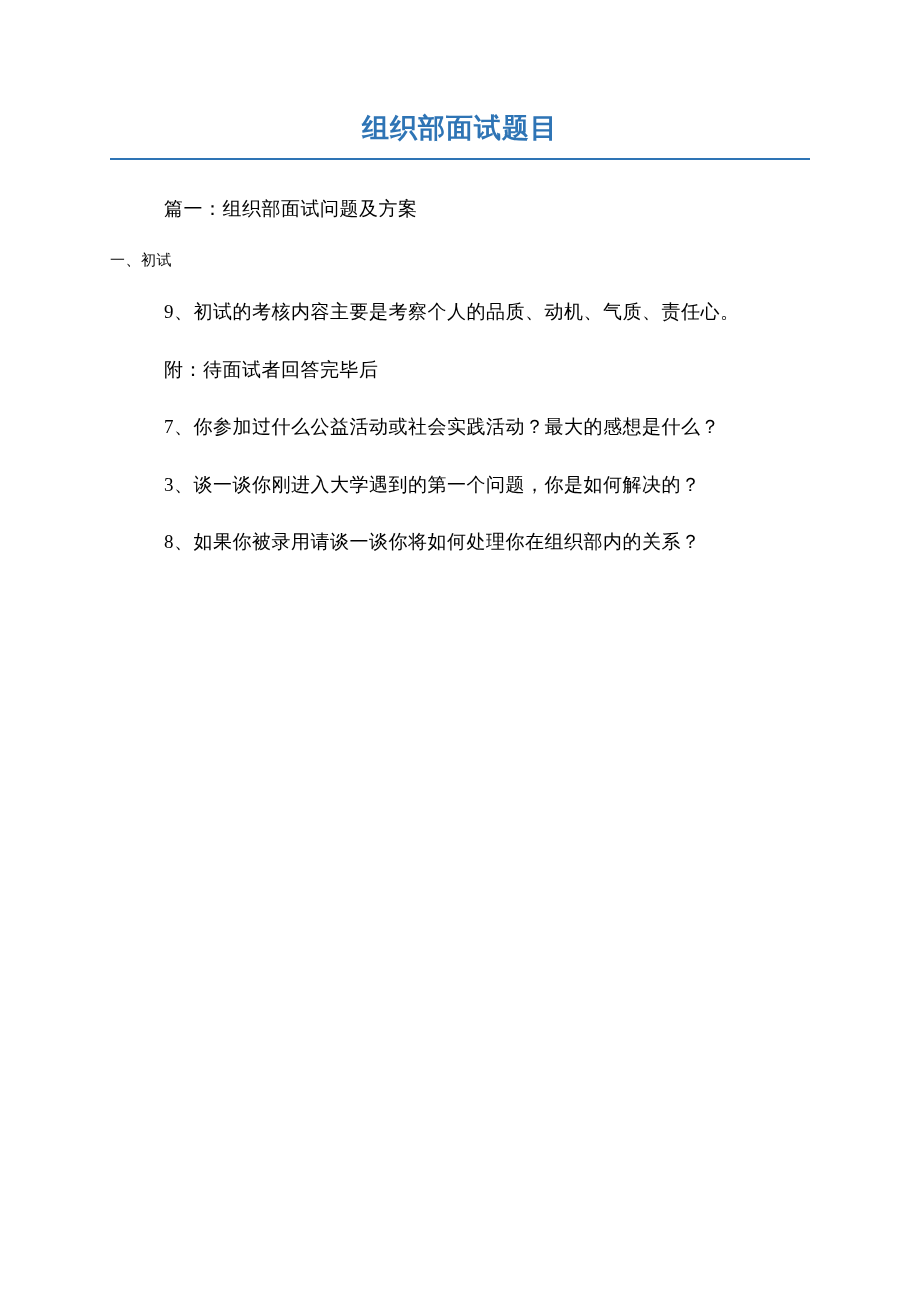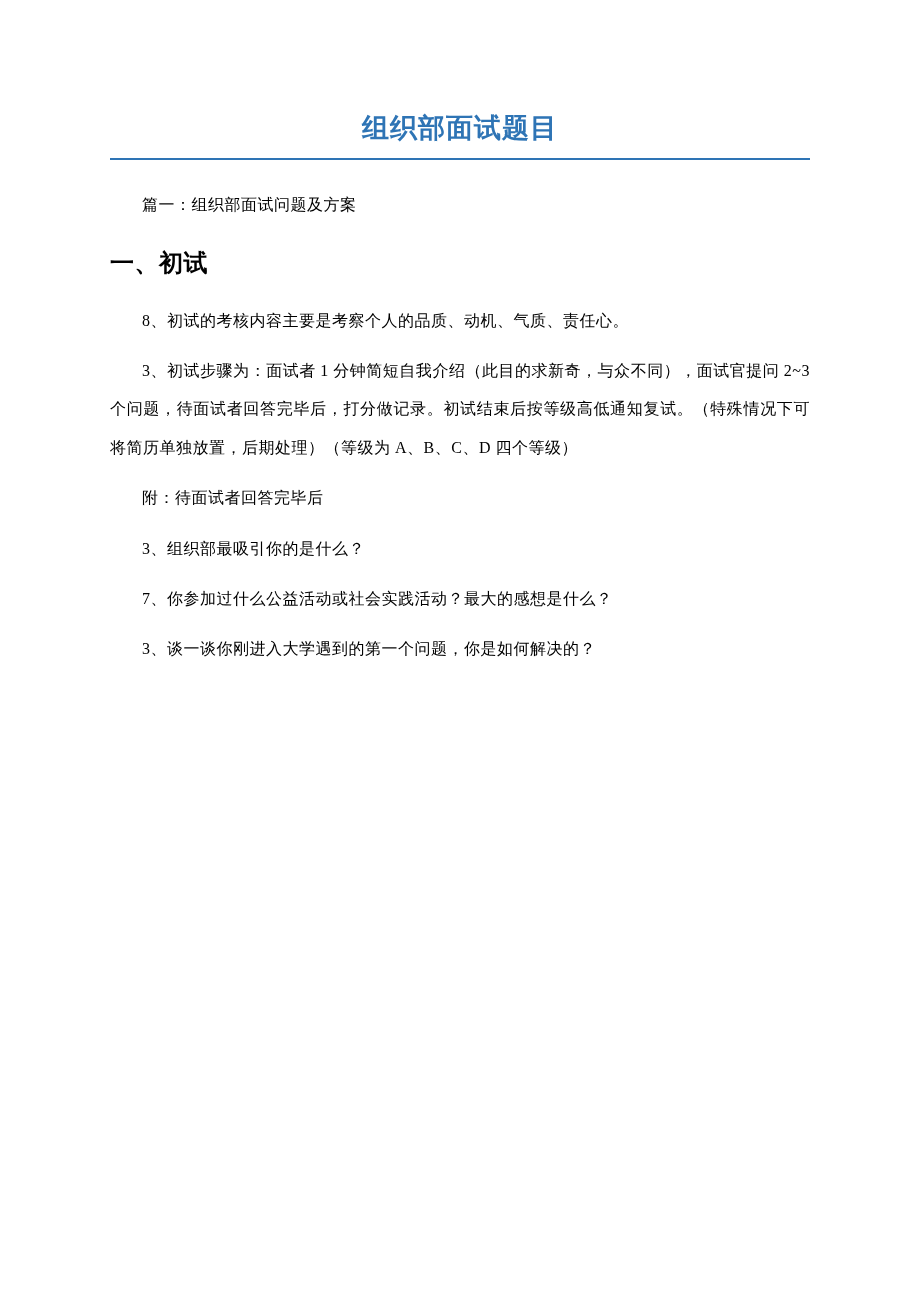--- a/index.html
+++ b/index.html
@@ -28,61 +28,60 @@
     color: #2E74B5;
     letter-spacing: 1px;
     line-height: 1.2;
   }
   .title-rule {
     height: 0;
     border-bottom: 2px solid #2E74B5;
     margin: 0 0 26px 0;
   }
   .para {
-    margin: 0 0 12px 0;
-    font-size: 16px;
+    margin: 0 0 12px 16px;
+    font-size: 19px;
     line-height: 2.4;
     text-align: justify;
     letter-spacing: 0.5px;
   }
   .para.indent {
     text-indent: 2em;
   }
   .section-heading {
     margin: 6px 0 12px 0;
-    font-size: 24px;
-    font-weight: bold;
+    font-size: 15px;
+    font-weight: normal;
     line-height: 2.2;
     letter-spacing: 0.5px;
   }
 </style>
 </head>
 <body>
 
 <div class="page">
 
   <h1 class="doc-title">组织部面试题目</h1>
 
   <div class="title-rule"></div>
 
   <p class="para indent">篇一：组织部面试问题及方案</p>
 
   <h2 class="section-heading">一、初试</h2>
 
 
-  <p class="para indent">8、初试的考核内容主要是考察个人的品质、动机、气质、责任心。</p>
+  <p class="para indent">9、初试的考核内容主要是考察个人的品质、动机、气质、责任心。</p>
 
-  <p class="para indent">3、初试步骤为：面试者 1 分钟简短自我介绍（此目的求新奇，与众不同），面试官提问 2~3 个问题，待面试者回答完毕后，打分做记录。初试结束后按等级高低通知复试。（特殊情况下可将简历单独放置，后期处理）（等级为 A、B、C、D 四个等级）</p>
 
   <p class="para indent">附：待面试者回答完毕后</p>
 
 
 
-  <p class="para indent">3、组织部最吸引你的是什么？</p>
 
 
   <p class="para indent">7、你参加过什么公益活动或社会实践活动？最大的感想是什么？</p>
 
 
   <p class="para indent">3、谈一谈你刚进入大学遇到的第一个问题，你是如何解决的？</p>
 
+  <p class="para indent">8、如果你被录用请谈一谈你将如何处理你在组织部内的关系？</p>
 
 </div>
 
 </body></html>

